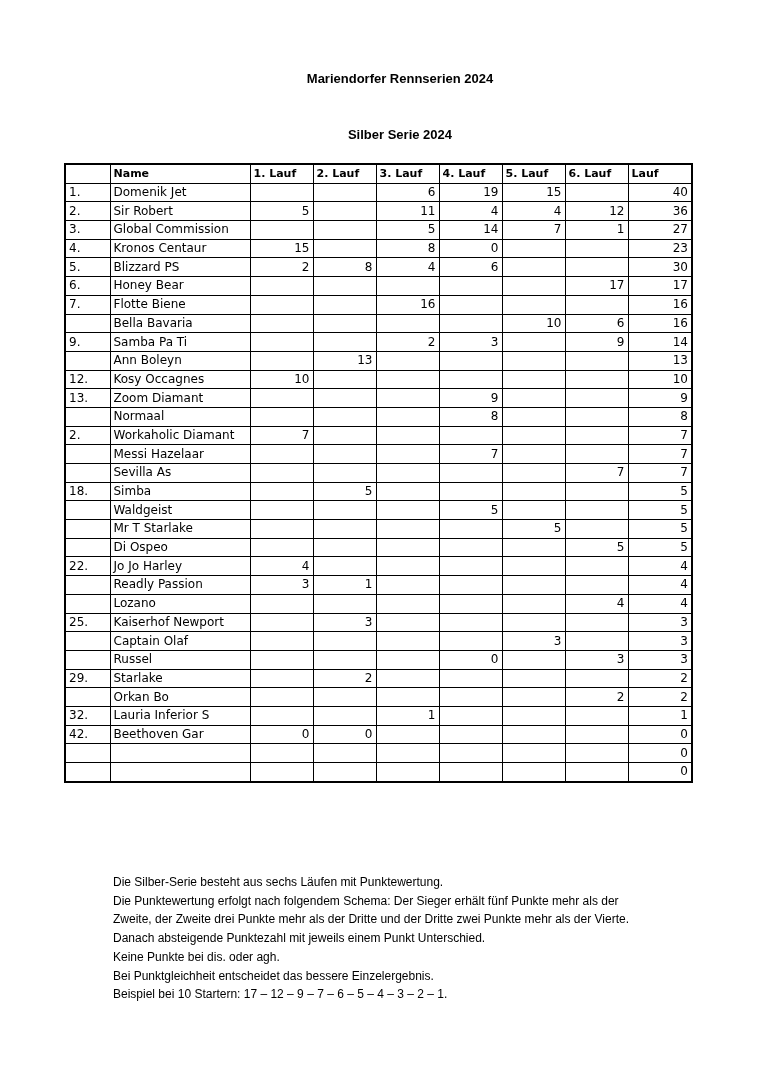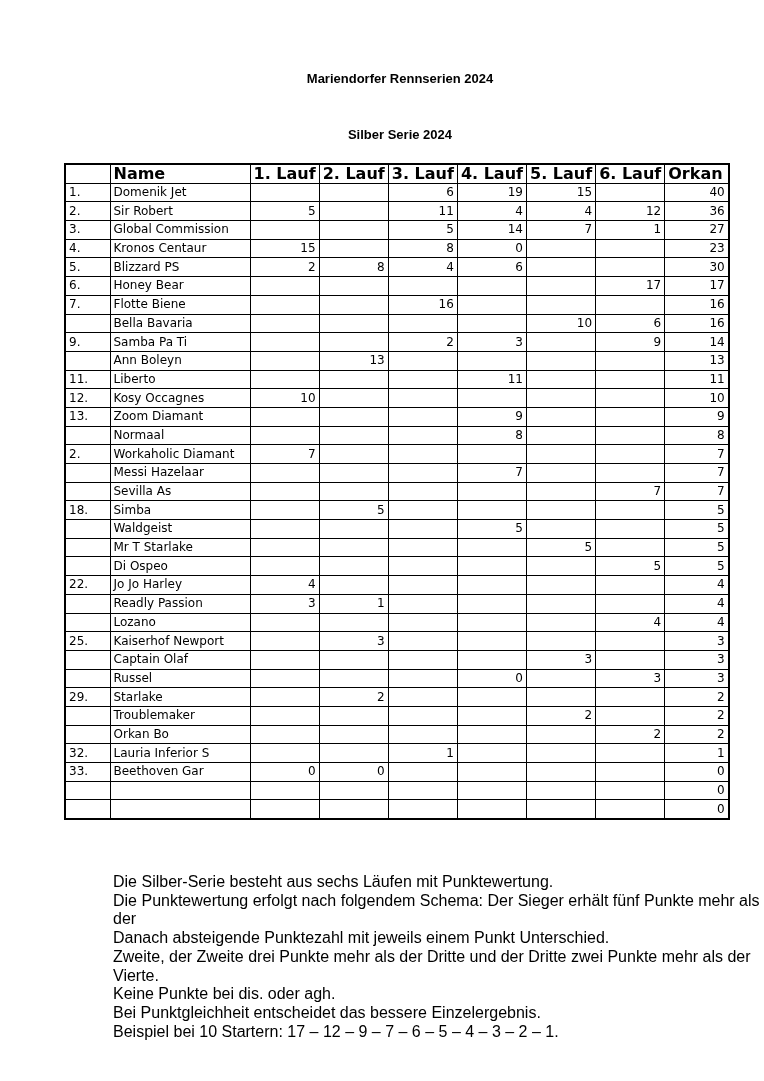--- a/index.html
+++ b/index.html
@@ -13,30 +13,30 @@
   table.results {
     position: absolute; left: 64px; top: 163px;
     border-collapse: collapse; table-layout: fixed;
     border: 2px solid #000;
     font-family: "DejaVu Sans", sans-serif; font-size: 12px;
   }
   table.results td, table.results th {
     border: 1px solid #000; height: 17.7px; padding: 0 3px;
     line-height: 17px; white-space: nowrap; overflow: hidden;
   }
-  table.results th { font-weight: bold; text-align: left; font-size: 16px; }
+  table.results th { font-weight: bold; text-align: left; font-size: 11px; }
   td.num { text-align: right; }
   td.rank, td.name { text-align: left; }
   col.c-rank { width: 45px; }
   col.c-name { width: 140px; }
   col.c-run { width: 63px; }
   col.c-sum { width: 64px; }
   .notes {
     position: absolute; left: 113px; top: 873px;
-    font-family: "Liberation Sans", sans-serif; font-size: 16px; line-height: 18.7px;
+    font-family: "Liberation Sans", sans-serif; font-size: 12px; line-height: 18.7px;
   }
   .notes p { margin: 0; }
 </style>
 </head>
 <body>
 
 <div class="title" id="main-title">Mariendorfer Rennserien 2024</div>
 <div class="title" id="sub-title">Silber Serie 2024</div>
 
 <table class="results">
@@ -54,21 +54,21 @@
   <thead>
     <tr id="header-row">
         <th></th>
         <th>Name</th>
         <th>1. Lauf</th>
         <th>2. Lauf</th>
         <th>3. Lauf</th>
         <th>4. Lauf</th>
         <th>5. Lauf</th>
         <th>6. Lauf</th>
-        <th>Orkan</th>
+        <th>Lauf</th>
       </tr>
   </thead>
   <tbody id="table-body">
       <tr>
         <td class="rank">1.</td>
         <td class="name">Domenik Jet</td>
         <td class="num"></td>
         <td class="num"></td>
         <td class="num">6</td>
         <td class="num">19</td>
@@ -169,31 +169,20 @@
         <td class="name">Ann Boleyn</td>
         <td class="num"></td>
         <td class="num">13</td>
         <td class="num"></td>
         <td class="num"></td>
         <td class="num"></td>
         <td class="num"></td>
         <td class="num">13</td>
       </tr>
       <tr>
-        <td class="rank">11.</td>
-        <td class="name">Liberto</td>
-        <td class="num"></td>
-        <td class="num"></td>
-        <td class="num"></td>
-        <td class="num">11</td>
-        <td class="num"></td>
-        <td class="num"></td>
-        <td class="num">11</td>
-      </tr>
-      <tr>
         <td class="rank">12.</td>
         <td class="name">Kosy Occagnes</td>
         <td class="num">10</td>
         <td class="num"></td>
         <td class="num"></td>
         <td class="num"></td>
         <td class="num"></td>
         <td class="num"></td>
         <td class="num">10</td>
       </tr>
@@ -368,31 +357,20 @@
         <td class="num"></td>
         <td class="num">2</td>
         <td class="num"></td>
         <td class="num"></td>
         <td class="num"></td>
         <td class="num"></td>
         <td class="num">2</td>
       </tr>
       <tr>
         <td class="rank"></td>
-        <td class="name">Troublemaker</td>
-        <td class="num"></td>
-        <td class="num"></td>
-        <td class="num"></td>
-        <td class="num"></td>
-        <td class="num">2</td>
-        <td class="num"></td>
-        <td class="num">2</td>
-      </tr>
-      <tr>
-        <td class="rank"></td>
         <td class="name">Orkan Bo</td>
         <td class="num"></td>
         <td class="num"></td>
         <td class="num"></td>
         <td class="num"></td>
         <td class="num"></td>
         <td class="num">2</td>
         <td class="num">2</td>
       </tr>
       <tr>
@@ -400,21 +378,21 @@
         <td class="name">Lauria Inferior S</td>
         <td class="num"></td>
         <td class="num"></td>
         <td class="num">1</td>
         <td class="num"></td>
         <td class="num"></td>
         <td class="num"></td>
         <td class="num">1</td>
       </tr>
       <tr>
-        <td class="rank">33.</td>
+        <td class="rank">42.</td>
         <td class="name">Beethoven Gar</td>
         <td class="num">0</td>
         <td class="num">0</td>
         <td class="num"></td>
         <td class="num"></td>
         <td class="num"></td>
         <td class="num"></td>
         <td class="num">0</td>
       </tr>
       <tr>
@@ -438,18 +416,18 @@
         <td class="num"></td>
         <td class="num"></td>
         <td class="num">0</td>
       </tr>
     </tbody>
 </table>
 
 <div class="notes" id="notes">
     <p>Die Silber-Serie besteht aus sechs Läufen mit Punktewertung.</p>
     <p>Die Punktewertung erfolgt nach folgendem Schema: Der Sieger erhält fünf Punkte mehr als der</p>
+    <p>Zweite, der Zweite drei Punkte mehr als der Dritte und der Dritte zwei Punkte mehr als der Vierte.</p>
     <p>Danach absteigende Punktezahl mit jeweils einem Punkt Unterschied.</p>
-    <p>Zweite, der Zweite drei Punkte mehr als der Dritte und der Dritte zwei Punkte mehr als der Vierte.</p>
     <p>Keine Punkte bei dis. oder agh.</p>
     <p>Bei Punktgleichheit entscheidet das bessere Einzelergebnis.</p>
     <p>Beispiel bei 10 Startern: 17 – 12 – 9 – 7 – 6 – 5 – 4 – 3 – 2 – 1.</p>
   </div>
 
 </body></html>

